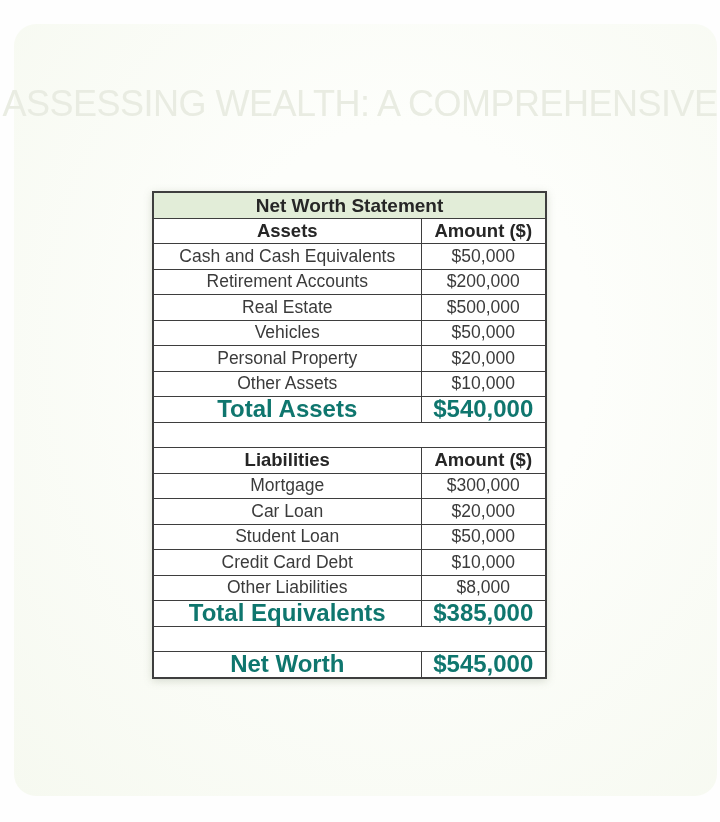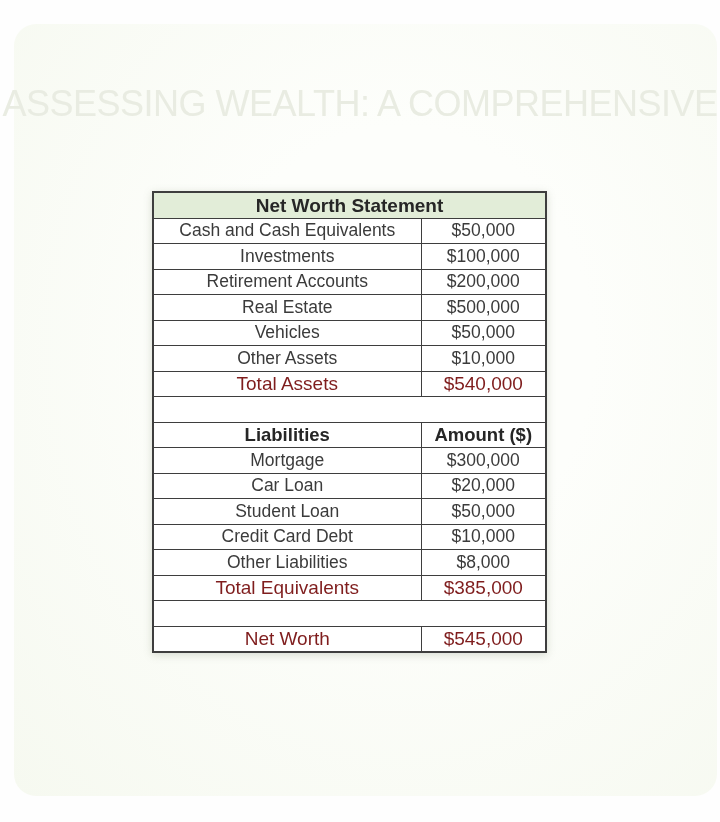--- a/index.html
+++ b/index.html
@@ -68,23 +68,23 @@
     font-size: 19px;
     font-weight: 700;
     color: #262626;
   }
   .nw-table .section-head td {
     font-size: 18.5px;
     font-weight: 700;
     color: #262626;
   }
   .nw-table .total-row td {
-    font-size: 19px;
-    font-weight: 400;
-    color: #7f1d1d;
+    font-size: 24px;
+    font-weight: 700;
+    color: #0f766e;
   }
   .nw-table .spacer-row td {
     background: #ffffff;
   }
 </style>
 </head>
 <body>
 
 <div class="stage">
   <div class="panel"></div>
@@ -97,40 +97,44 @@
     <colgroup>
         <col class="c-label">
         <col class="c-amount">
       </colgroup>
 
     <tbody>
         <tr class="table-title">
       <th colspan="2">Net Worth Statement</th>
     </tr>
 
+    <tr class="section-head">
+      <td>Assets</td>
+      <td>Amount ($)</td>
+    </tr>
 
     <tr>
       <td>Cash and Cash Equivalents</td>
       <td>$50,000</td>
-    </tr>
-    <tr>
-      <td>Investments</td>
-      <td>$100,000</td>
     </tr>
     <tr>
       <td>Retirement Accounts</td>
       <td>$200,000</td>
     </tr>
     <tr>
       <td>Real Estate</td>
       <td>$500,000</td>
     </tr>
     <tr>
       <td>Vehicles</td>
       <td>$50,000</td>
+    </tr>
+    <tr>
+      <td>Personal Property</td>
+      <td>$20,000</td>
     </tr>
     <tr>
       <td>Other Assets</td>
       <td>$10,000</td>
     </tr>
 
     <tr class="total-row">
       <td>Total Assets</td>
       <td>$540,000</td>
     </tr>

